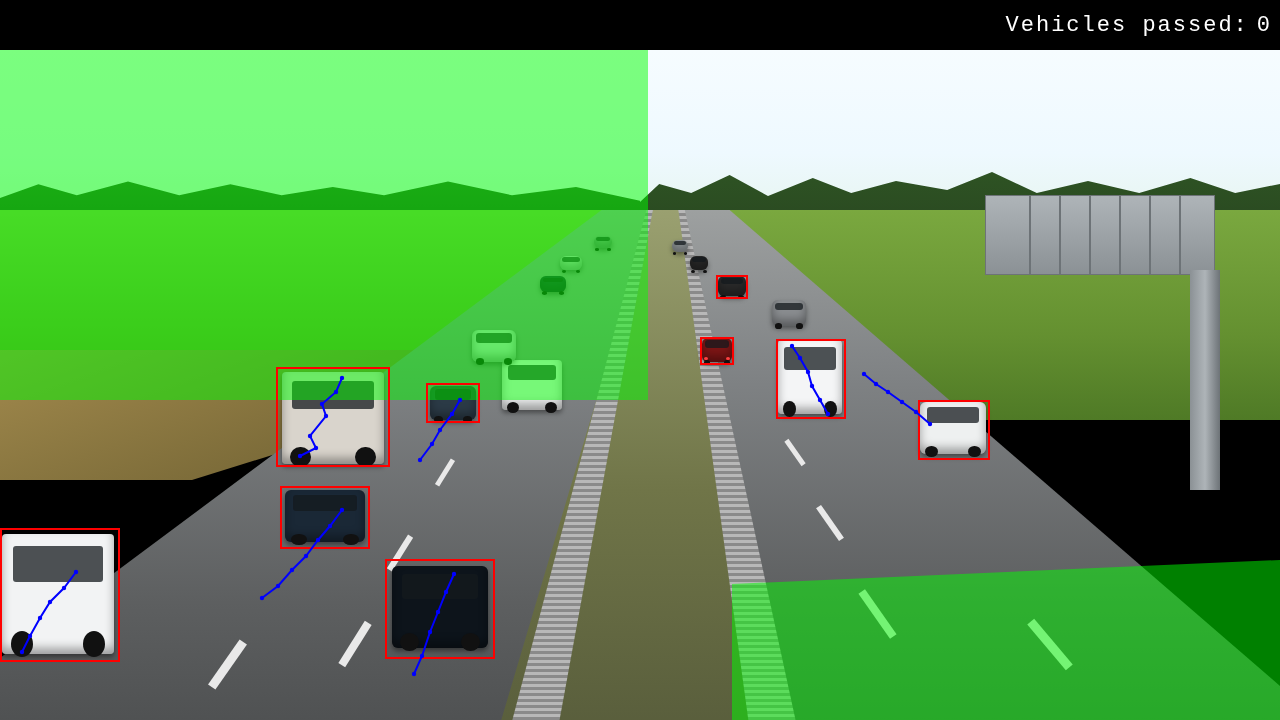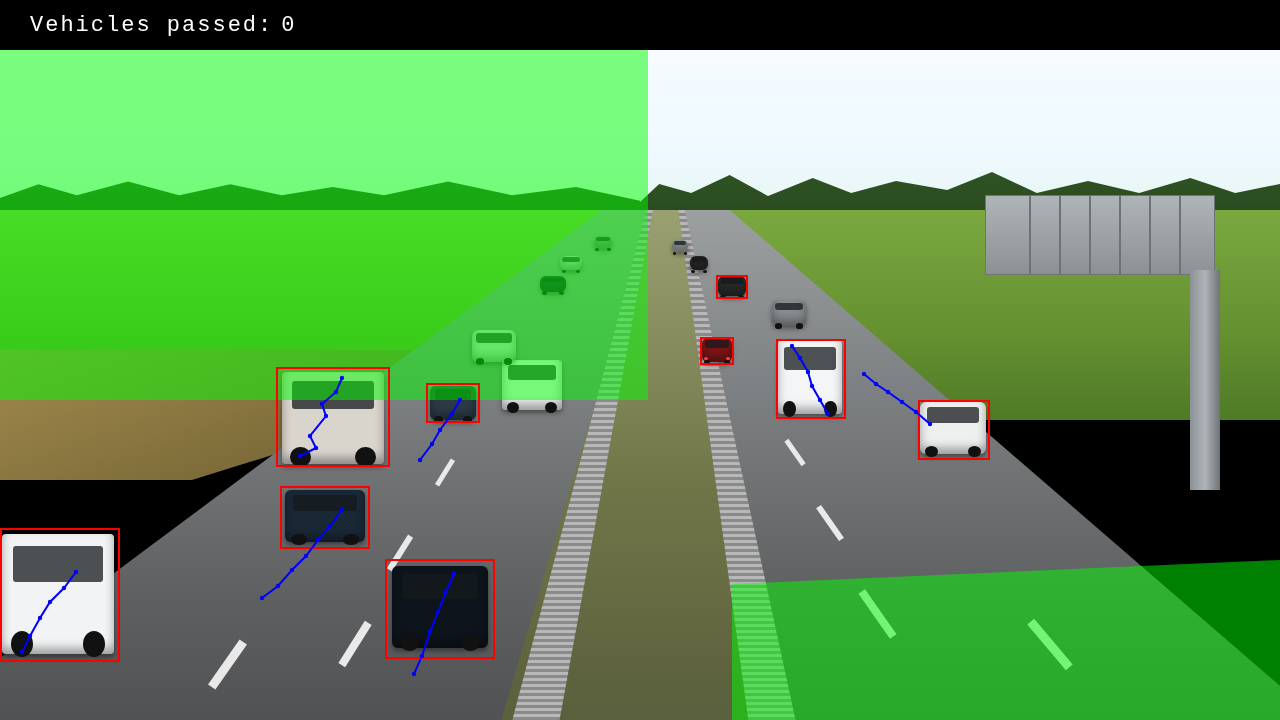--- a/index.html
+++ b/index.html
@@ -8,20 +8,21 @@
   background:#000;
 }
 #stage{position:relative;width:1280px;height:720px;}
 
 
 .statusbar{
   position:absolute;left:0;top:0;width:1280px;height:50px;
   background:#000;color:#fff;font-size:22px;letter-spacing:2px;
   display:flex;align-items:center;padding-left:30px;box-sizing:border-box;
   z-index:500;
+  justify-content:flex-end;
 }
 .statusbar span{margin-right:8px;}
 
 
 .frame{position:absolute;left:0;top:50px;width:1280px;height:670px;overflow:hidden;}
 .sky{
   position:absolute;left:0;top:0;width:1280px;height:230px;
   background:linear-gradient(to bottom,#f6fcff 0%,#eef9ff 45%,#dff1df 100%);
 }
 .treeline{

